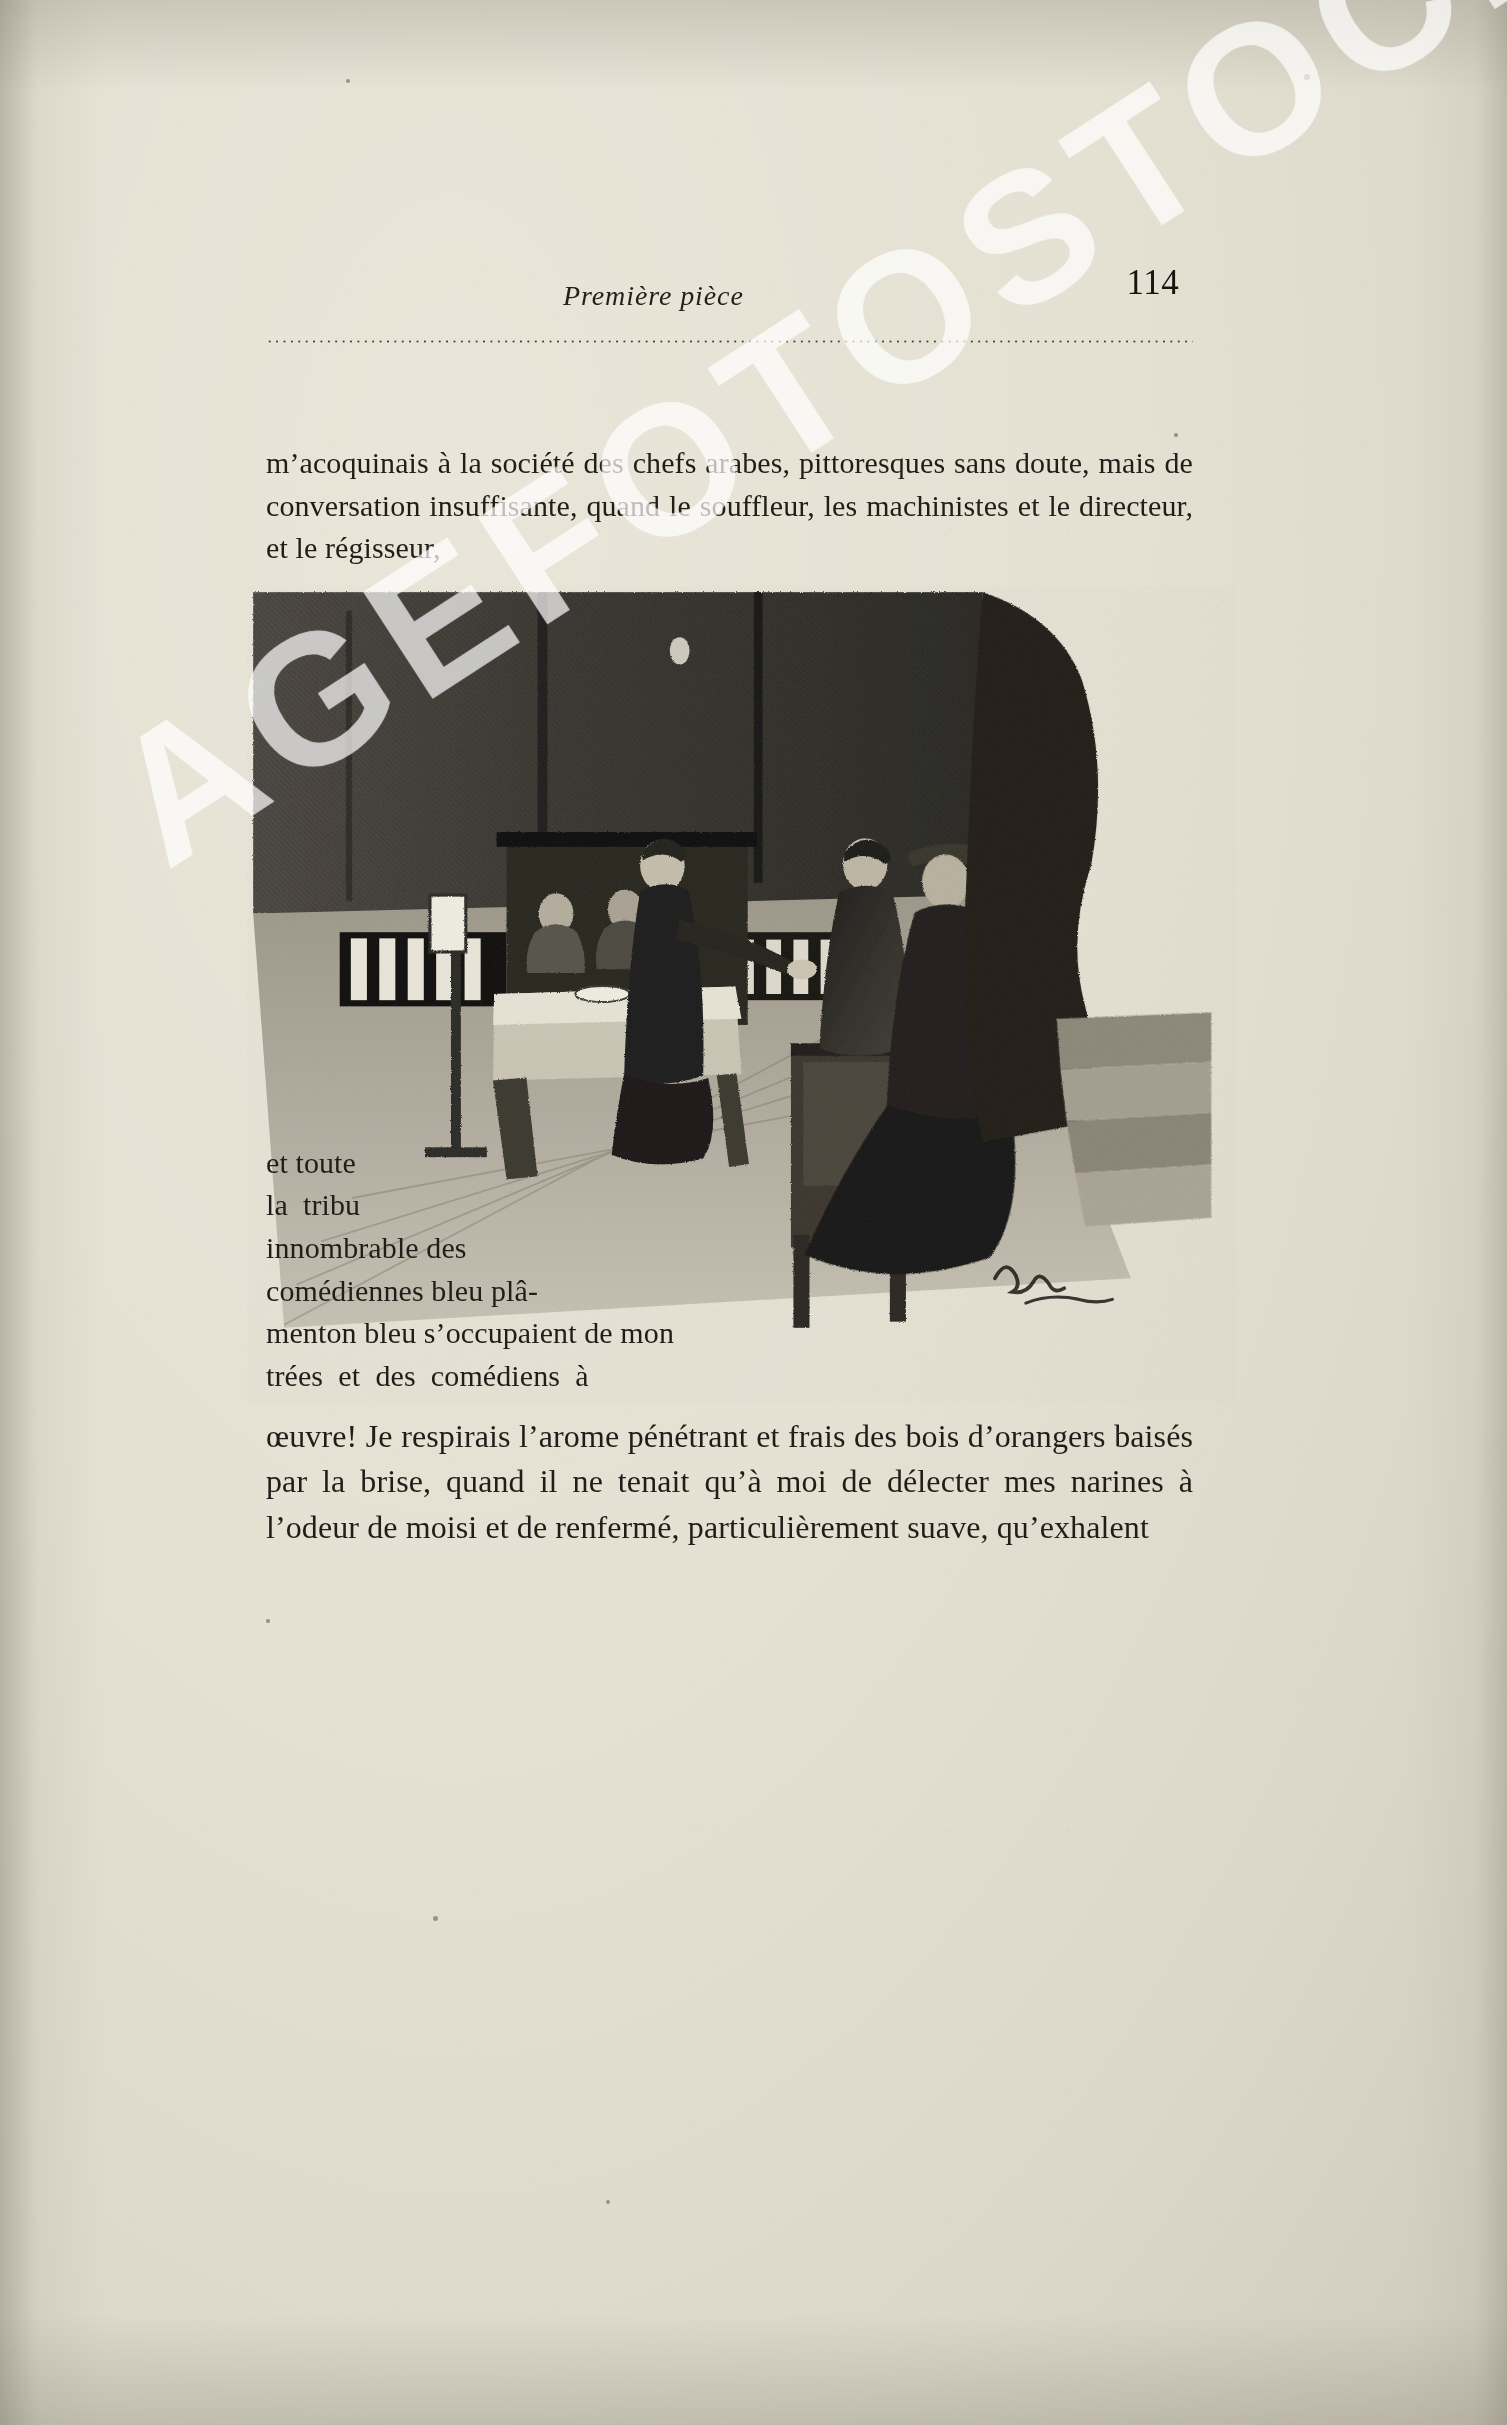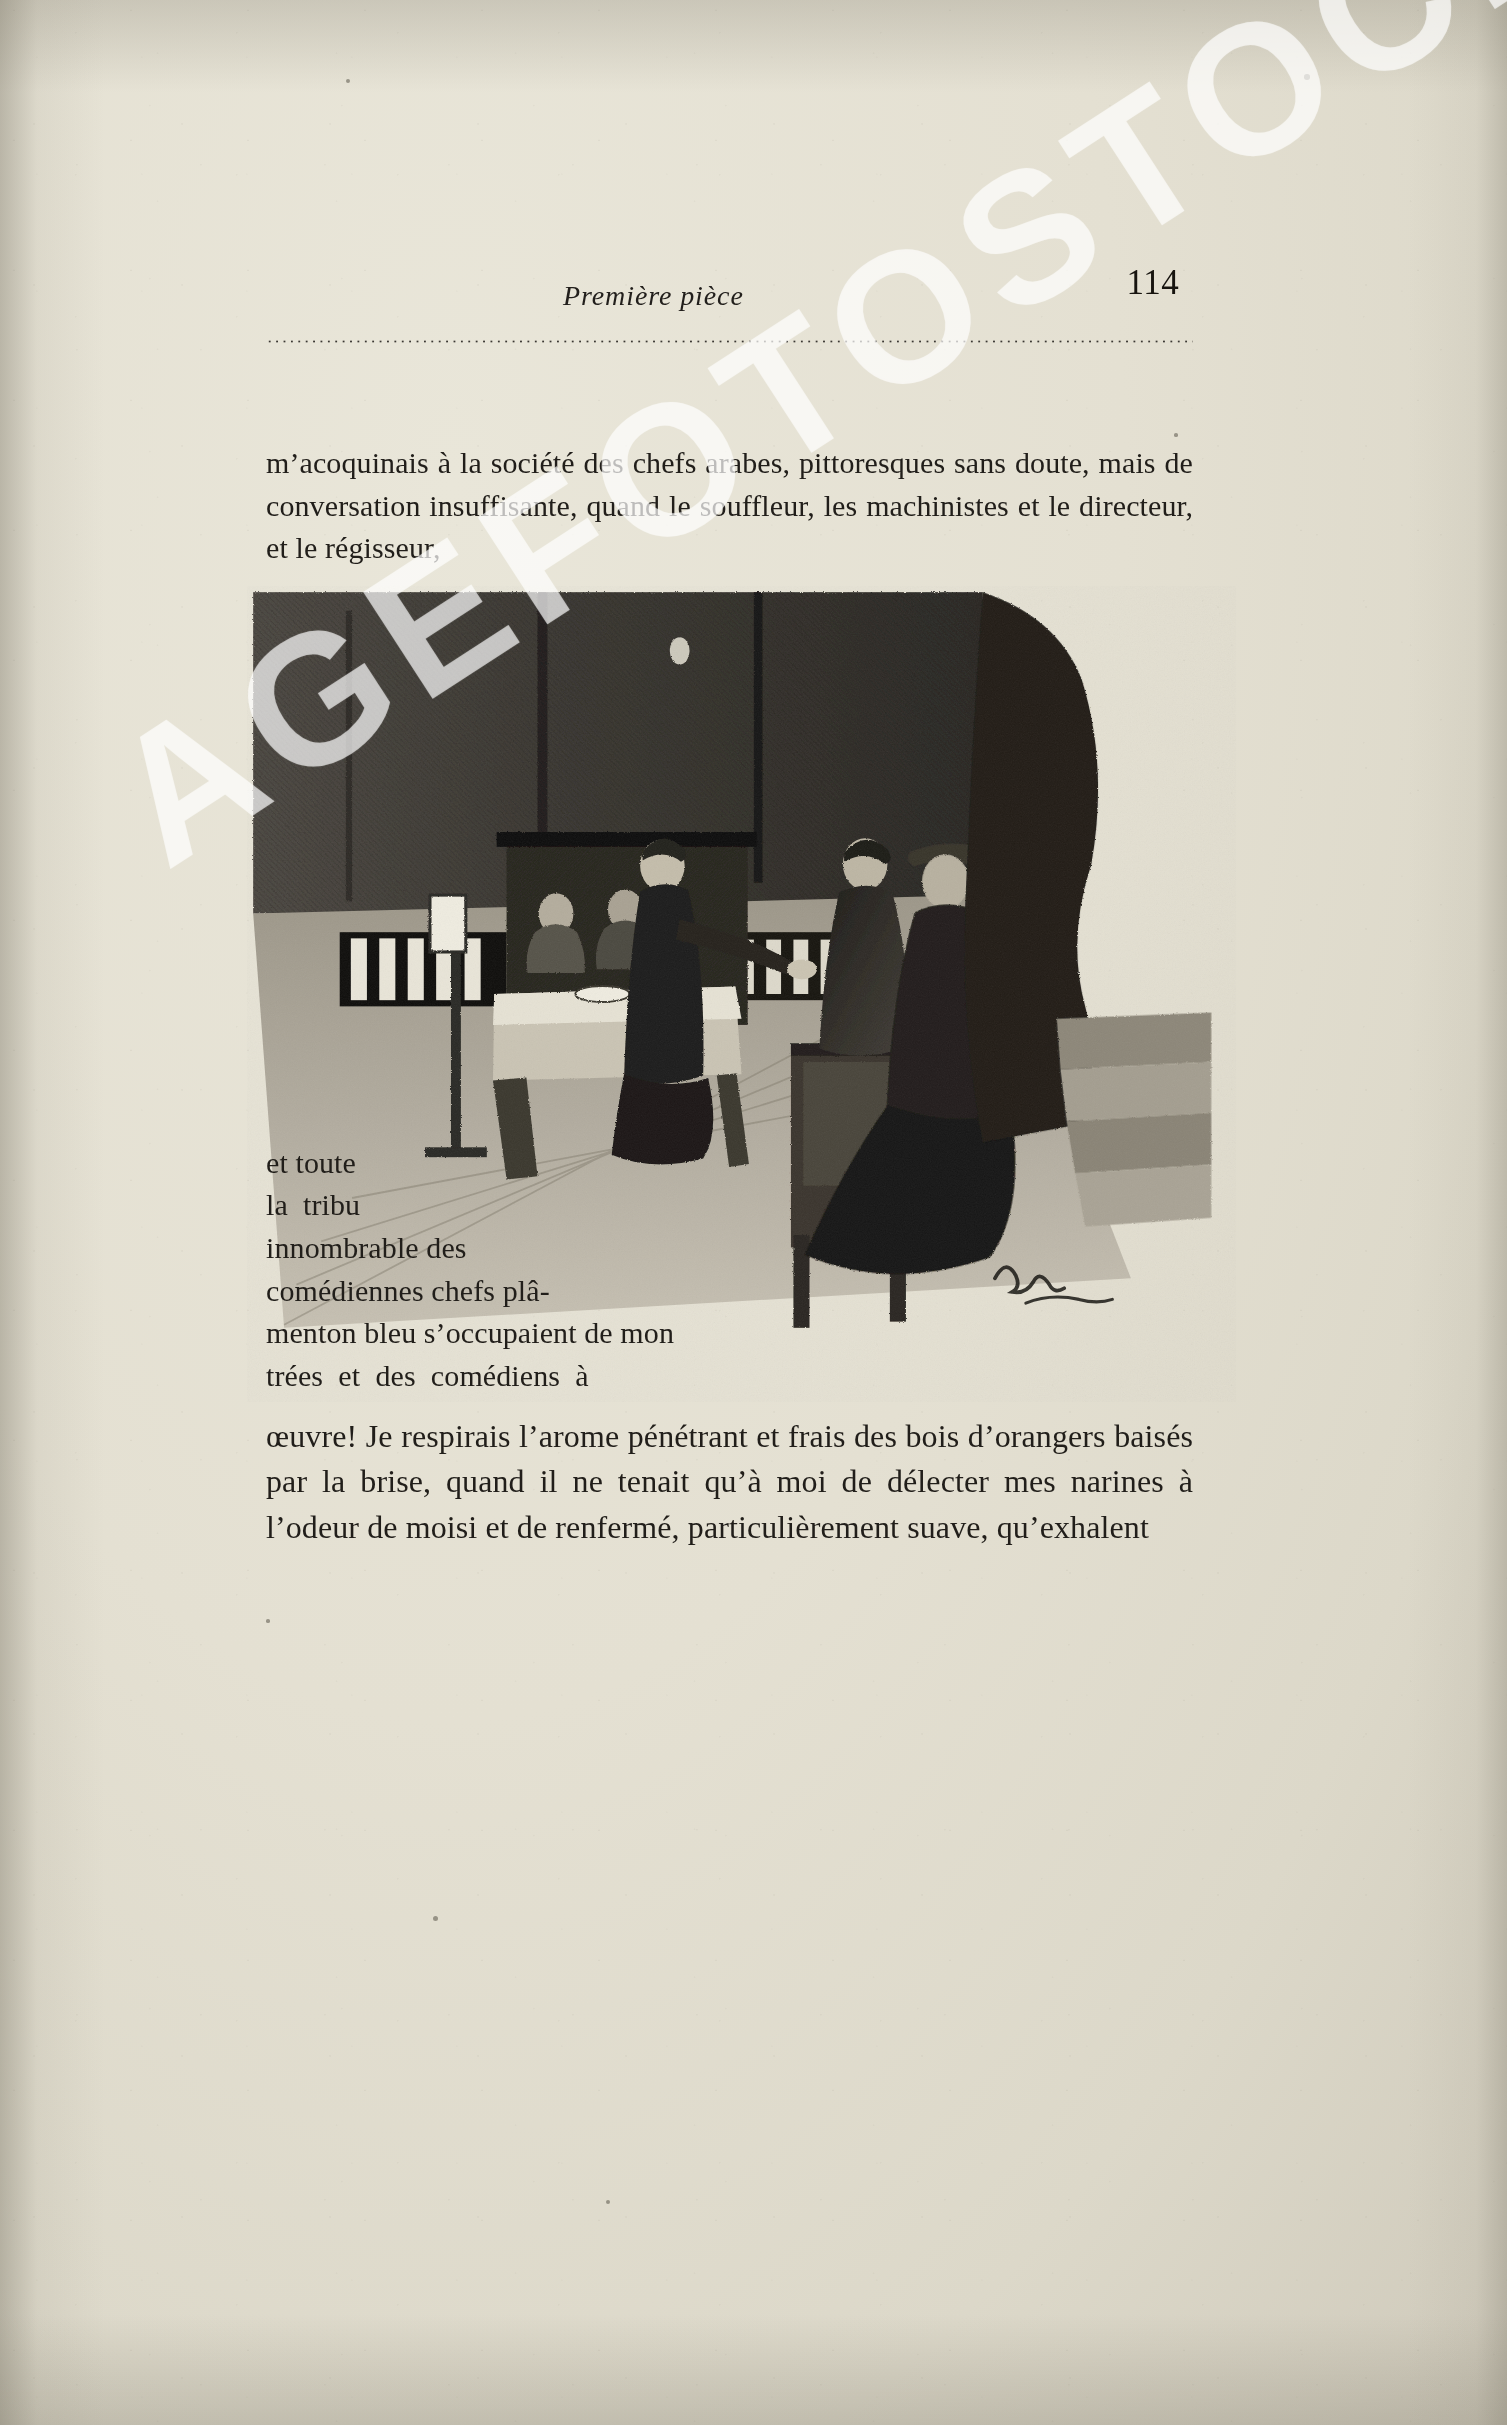--- a/index.html
+++ b/index.html
@@ -347,21 +347,21 @@
           </g>
 
           <rect x="0" y="0" width="1600" height="1320" filter="url(#grainF)" opacity=".22"></rect>
         </svg>
       </div>
 
       <div class="wrap-text">
         <span class="ln">et toute</span>
         <span class="ln">la  tribu</span>
         <span class="ln">innombrable des</span>
-        <span class="ln">comédiennes chefs plâ-</span>
+        <span class="ln">comédiennes bleu plâ-</span>
         <span class="ln">menton bleu s’occupaient de mon</span>
         <span class="ln">trées  et  des  comédiens  à</span>
       </div>
     </div>
 
     <div class="para-tail">œuvre! Je respirais l’arome pénétrant et frais des bois d’orangers baisés par la brise, quand il ne tenait qu’à moi de délecter mes narines à l’odeur de moisi et de renfermé, particulièrement suave, qu’exhalent</div>
 
   </div>
 
   <div class="speck" style="left:346px;  top:79px;  width:4.3px;  height:4.3px;"></div>

